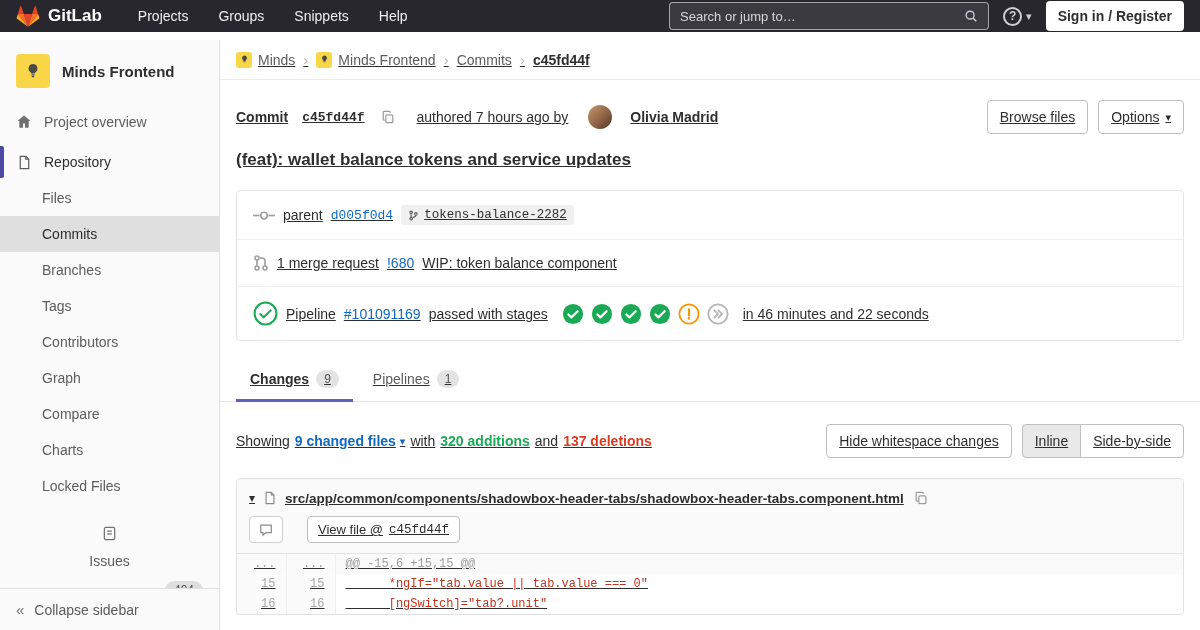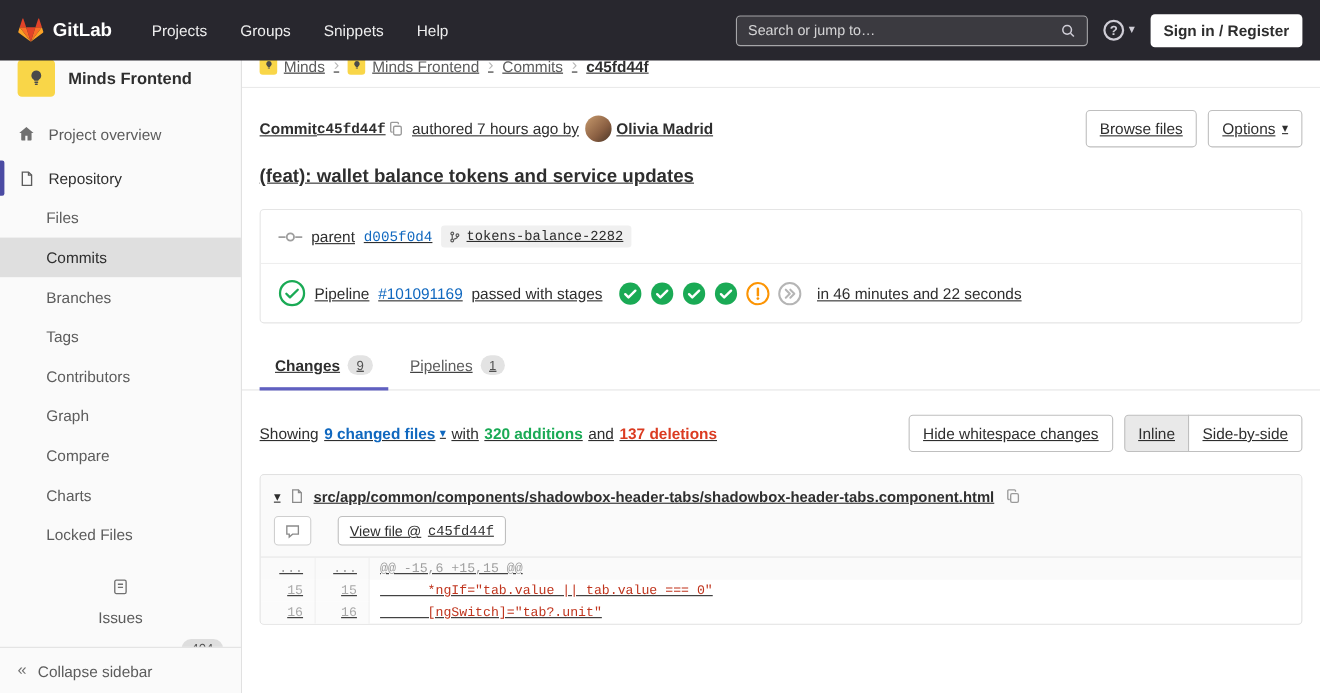--- a/index.html
+++ b/index.html
@@ -3,21 +3,21 @@
 <meta charset="utf-8">
 <style>
   * { box-sizing: border-box; margin: 0; padding: 0; }
   html,body { width:1200px; height:630px; }
   body { font-family:"Liberation Sans","DejaVu Sans",sans-serif; font-size:14px; color:#2e2e2e; background:#fff; overflow:hidden; }
   .screen { position:relative; width:1200px; height:630px; overflow:hidden; }
   .link { color:var(--link-blue,#1068bf); text-decoration:none; cursor:pointer; }
   .chev { font-size:11px; line-height:1; }
 
   
-  .navbar { position:absolute; top:0; left:0; right:0; height:55px; background:var(--navbar-bg,#28272e);
+  .navbar { position:absolute; top:0; left:0; right:0; height:32px; background:var(--navbar-bg,#28272e);
             display:flex; align-items:center; padding:0 16px; z-index:30; }
   .brand { display:flex; align-items:center; gap:8px; margin-right:24px; cursor:pointer; }
   .brand-name { color:#fff; font-weight:bold; font-size:17px; }
   .nav-menu { display:flex; align-items:center; gap:6px; }
   .nav-item { color:rgba(255,255,255,.92); padding:6px 12px; cursor:pointer; border-radius:4px; }
   .nav-right { margin-left:auto; display:flex; align-items:center; gap:14px; }
   .searchbox { width:320px; height:28px; background:rgba(250,250,250,.09); border:1px solid rgba(255,255,255,.55);
                border-radius:4px; display:flex; align-items:center; padding:0 10px; }
   .searchbox input { flex:1; background:transparent; border:none; outline:none; color:#fff; font-size:13px;
                      font-family:"Liberation Sans","DejaVu Sans",sans-serif; }
@@ -55,21 +55,21 @@
   .dbl-chev { font-size:15px; color:#707070; }
 
   
   .main { position:absolute; top:40px; left:220px; right:0; bottom:0; background:#fff; overflow:hidden;text-decoration:underline; }
   .breadcrumbs { display:flex; align-items:center; gap:8px; padding:11px 16px; border-bottom:1px solid #eaeaea;
                  color:#5c5c5c; }
   .crumb { display:flex; align-items:center; gap:6px; cursor:pointer; }
   .crumb.last { font-weight:600; color:#2e2e2e; cursor:default; }
   .crumb-sep { color:#b8b8b8; font-size:15px; }
 
-  .commit-meta { display:flex; align-items:center; gap:0; padding:20px 16px 0;justify-content:flex-end; }
+  .commit-meta { display:flex; align-items:center; gap:14px; padding:20px 16px 0;justify-content:flex-end; }
   .commit-label { font-weight:600; }
   .commit-sha { font-family:"Liberation Mono","DejaVu Sans Mono",monospace; font-size:13px; font-weight:600; }
   .icon-ghost { background:none; border:none; cursor:pointer; display:inline-flex; align-items:center; padding:2px; }
   .authored { margin-left:6px; }
   .author-avatar { width:24px; height:24px; border-radius:50%; margin:0 4px 0 6px;
                    background:linear-gradient(135deg,#c79a6d 0%,#8a5f42 60%,#4a3526 100%); flex:none; cursor:pointer; }
   .author-name { font-weight:600; cursor:pointer; }
   .meta-actions { margin-left:auto; display:flex; gap:10px; }
   .btn { background:#fff; border:1px solid #bfbfbf; border-radius:4px; padding:8px 12px; font-size:14px;
          color:#2e2e2e; cursor:pointer; font-family:inherit; display:inline-flex; align-items:center; gap:6px; }
@@ -303,20 +303,34 @@
               <circle cx="4" cy="3" r="1.6"></circle>
                 <circle cx="4" cy="11" r="1.6"></circle>
                 <circle cx="10" cy="5" r="1.6"></circle>
               <path d="M4 4.6v4.8M10 6.6c0 2-2 2.4-4 2.8"></path>
             </svg>
           </span>
           <span>tokens-balance-2282</span>
         </span>
       </div>
 
+      <div class="info-row">
+        <span style="display:inline-flex;">
+          <svg width="16" height="18" viewBox="0 0 16 18" fill="none" stroke="#9e9e9e" stroke-width="1.6">
+            <circle cx="4" cy="4" r="2"></circle>
+              <circle cx="4" cy="14" r="2"></circle>
+              <circle cx="12" cy="14" r="2"></circle>
+            <line x1="4" y1="6" x2="4" y2="12"></line>
+              <path d="M7 4h2a3 3 0 0 1 3 3v5"></path>
+          </svg>
+        </span>
+        <span>1 merge request</span>
+        <a class="link">!680</a>
+        <span>WIP: token balance component</span>
+      </div>
 
       <div class="info-row">
         <span style="display:inline-flex;">
           <svg width="25" height="25" viewBox="0 0 24 24">
             <circle cx="12" cy="12" r="10.5" fill="#fff" stroke="#1aaa55" stroke-width="2"></circle>
             <path d="M7 12.5l3.2 3.2L17 9" fill="none" stroke="#1aaa55" stroke-width="2" stroke-linecap="round" stroke-linejoin="round"></path>
           </svg>
         </span>
         <span>Pipeline</span>
         <a class="link">#101091169</a>

